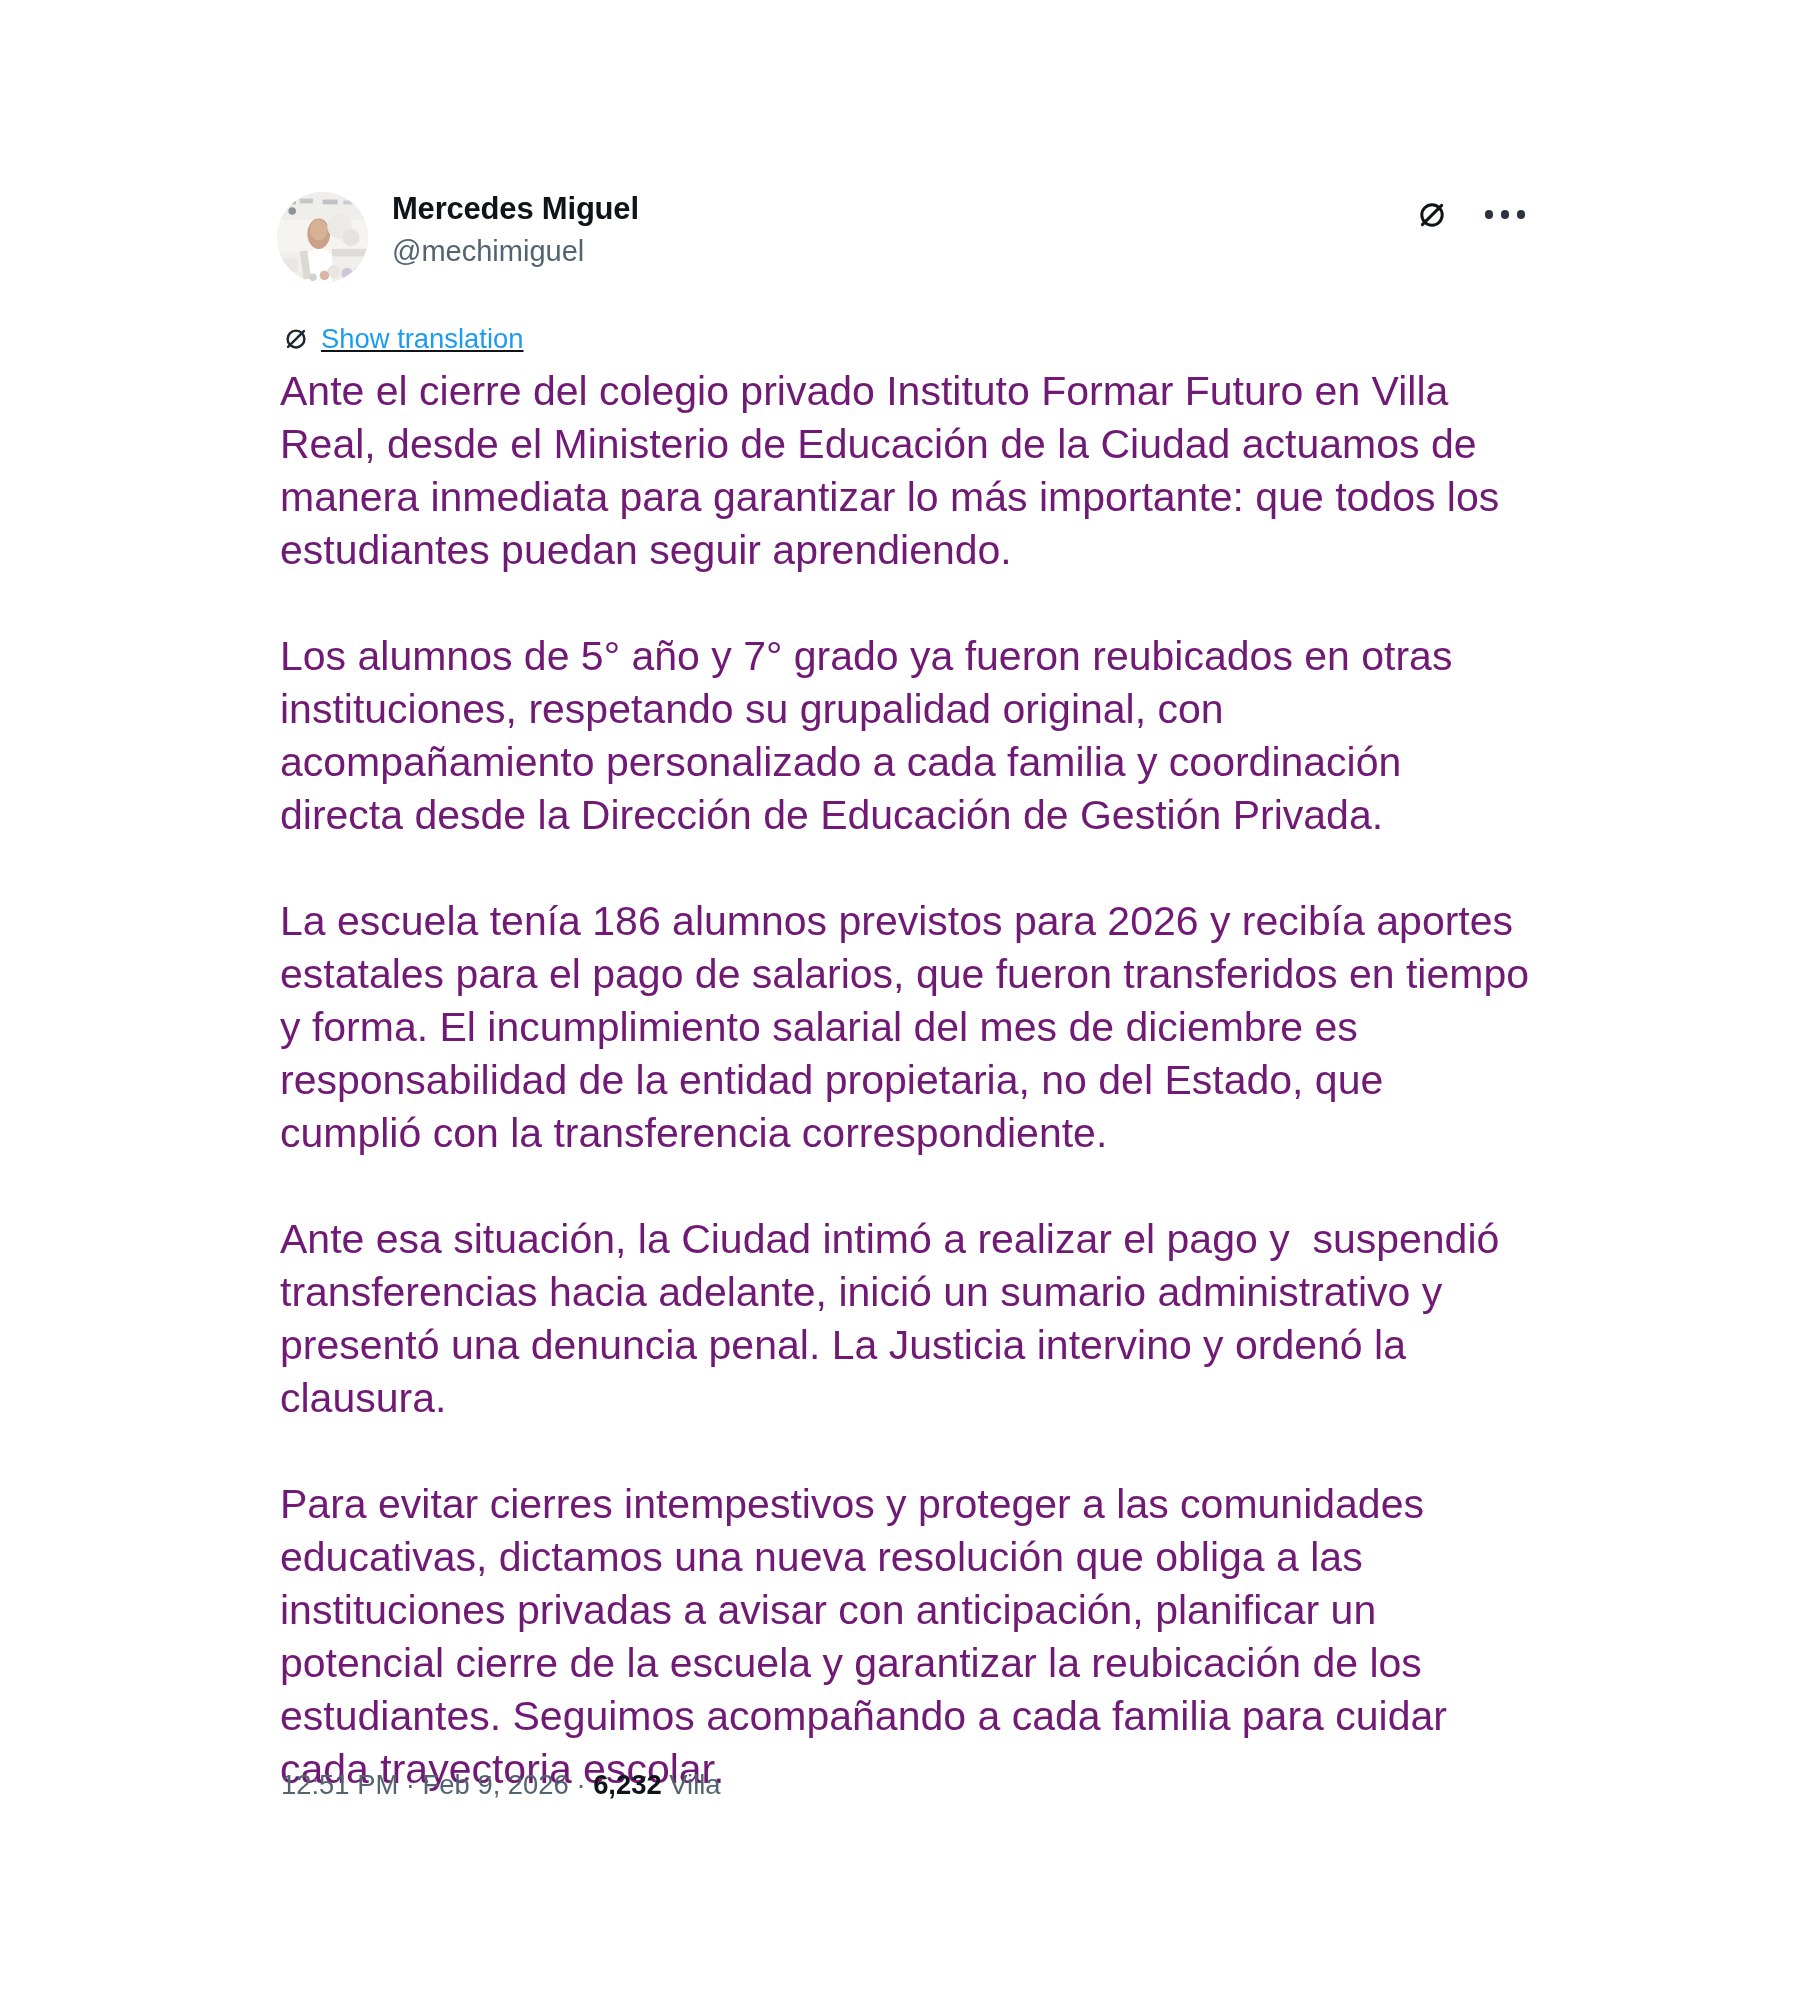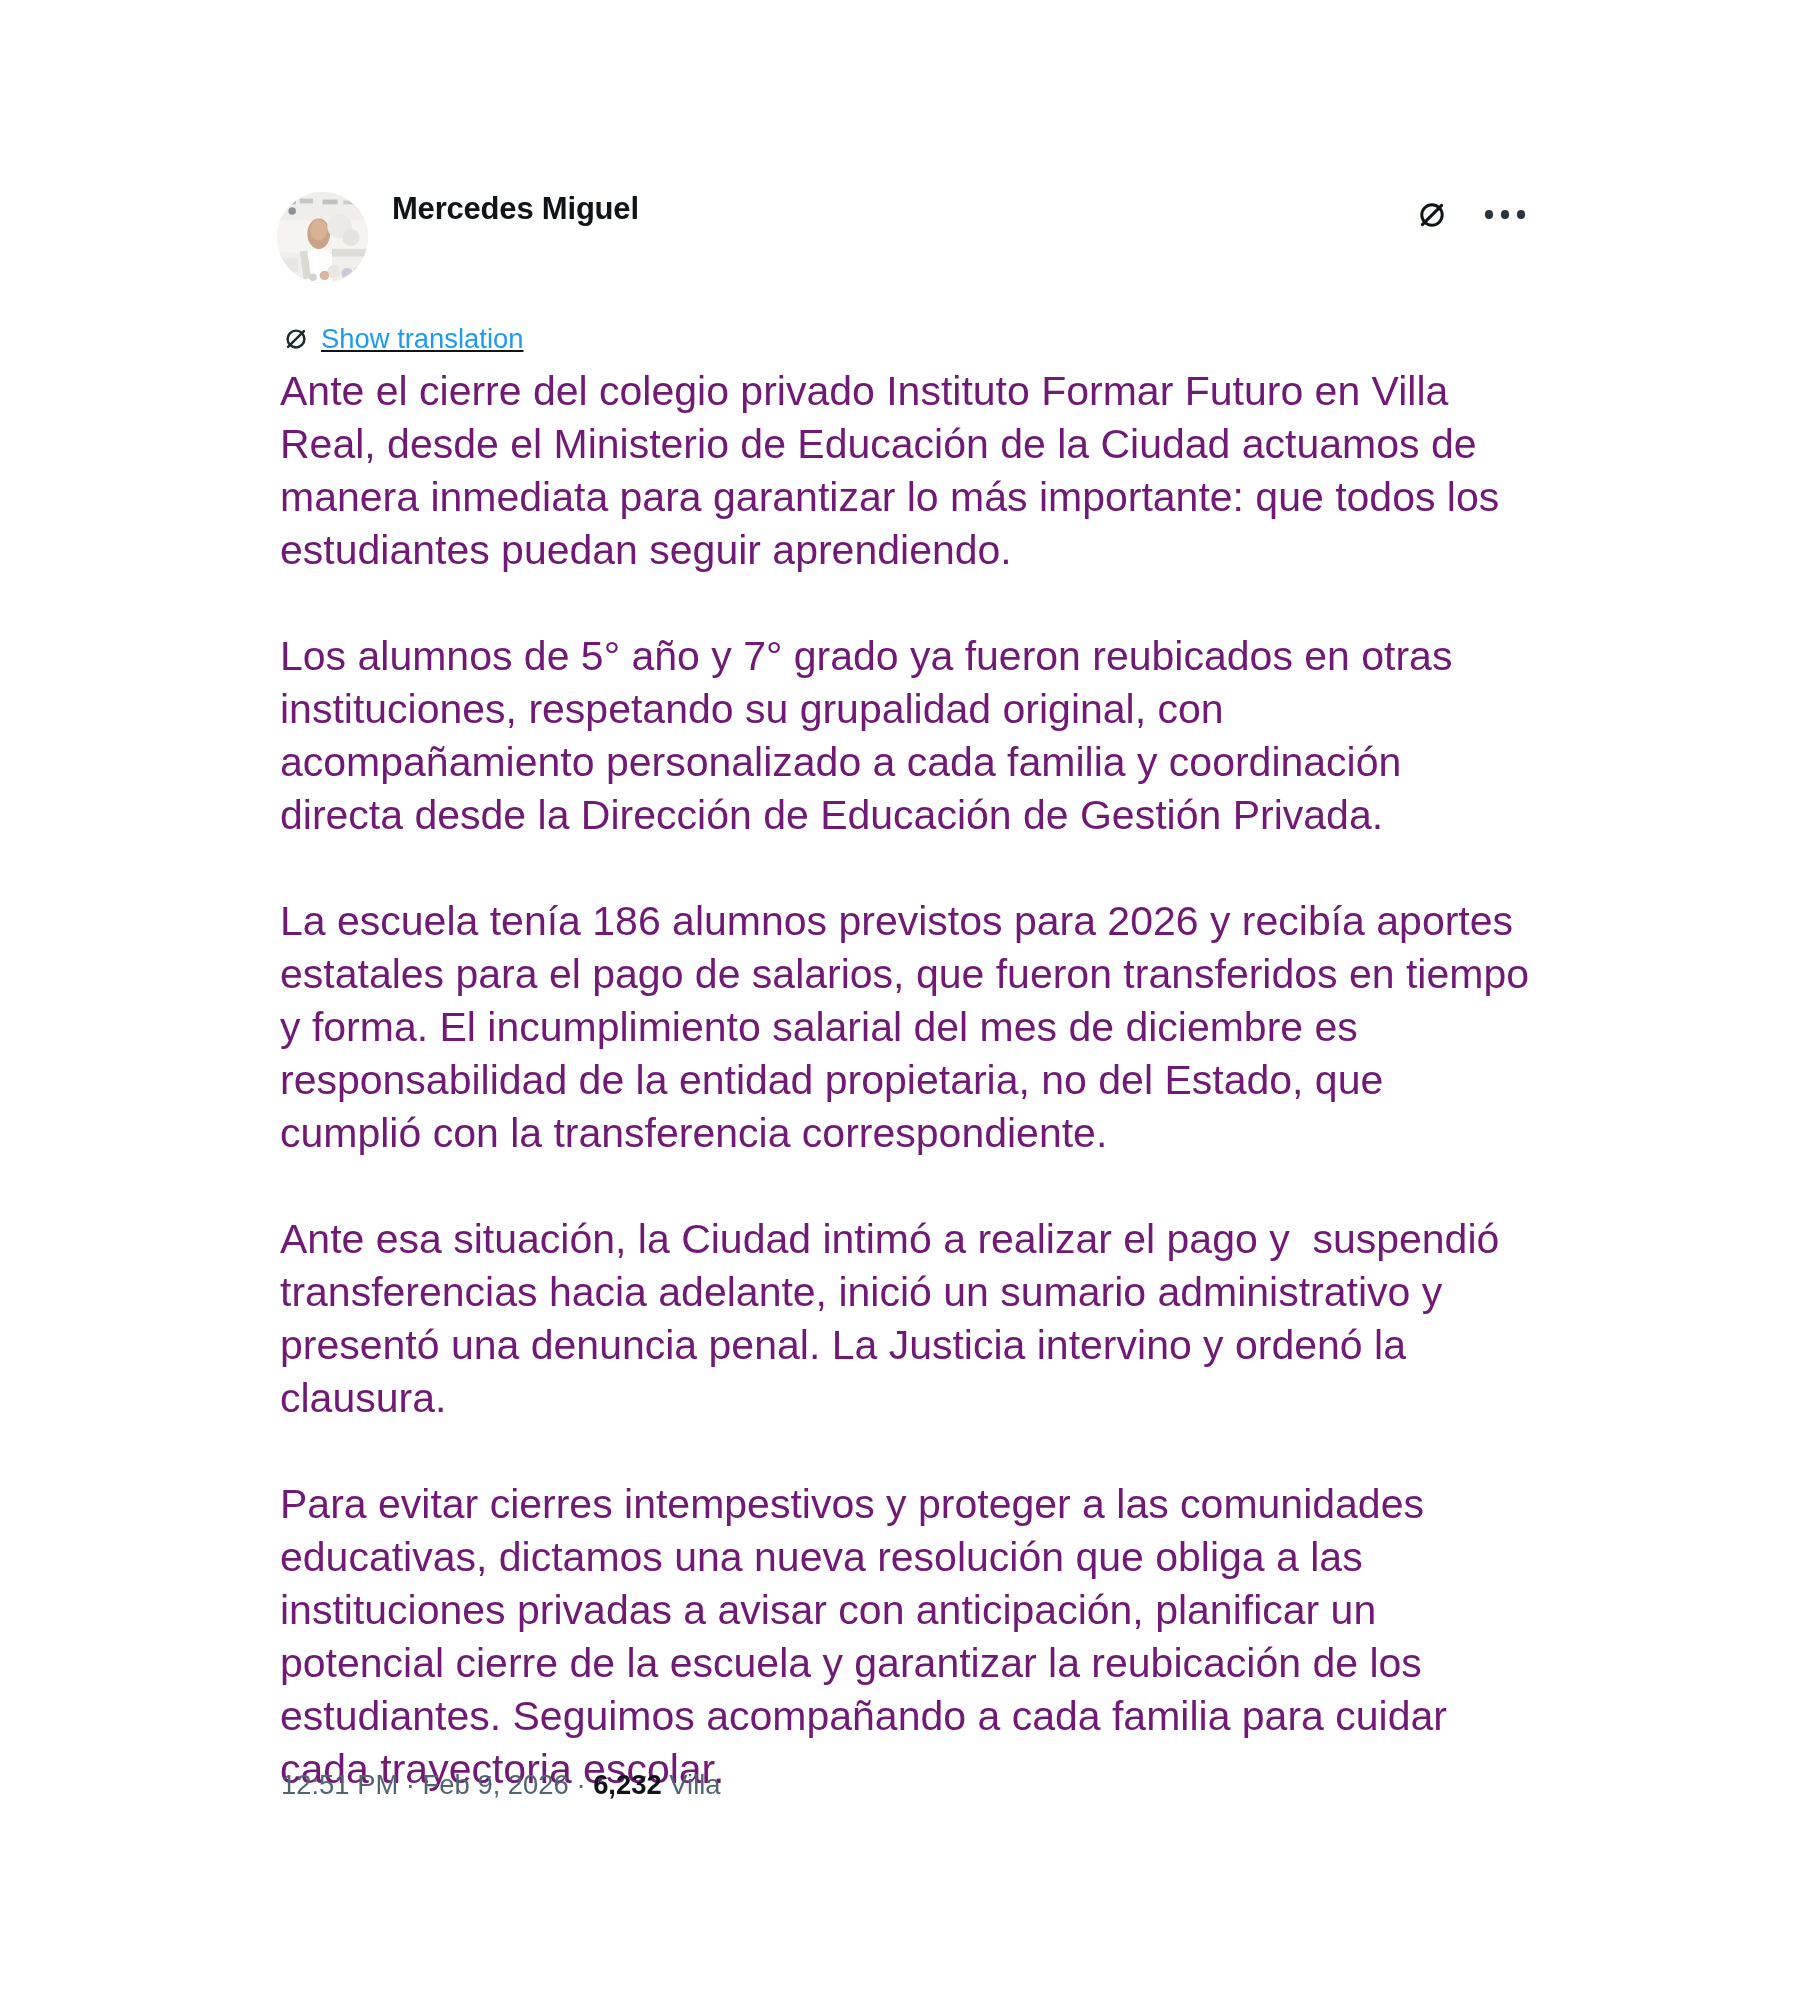--- a/index.html
+++ b/index.html
@@ -193,20 +193,21 @@
           <circle cx="86" cy="84" r="5" fill="#c2b6cc"></circle>
           <circle cx="50" cy="88" r="5" fill="#d8b6a4"></circle>
           <circle cx="38" cy="90" r="4" fill="#cfd3cb"></circle>
           <rect x="4" y="70" width="18" height="14" fill="#e9e7e3"></rect>
         </g>
       </svg>
     </div>
 
     <div class="identity">
       <div class="display-name">Mercedes Miguel</div>
+      <div class="handle">@mechimiguel</div>
     </div>
 
     <div class="header-actions">
       <div class="grok-btn">
         <svg width="34" height="34" viewBox="0 0 24 24" xmlns="http://www.w3.org/2000/svg" aria-hidden="true">
           <circle cx="12" cy="12" r="7.2" fill="none" stroke="#0f1419" stroke-width="2.1"></circle>
           <path d="M5.2 18.8 L18.8 5.2" stroke="#0f1419" stroke-width="2.1" stroke-linecap="round"></path>
         </svg>
       </div>
       <div class="more-btn">

